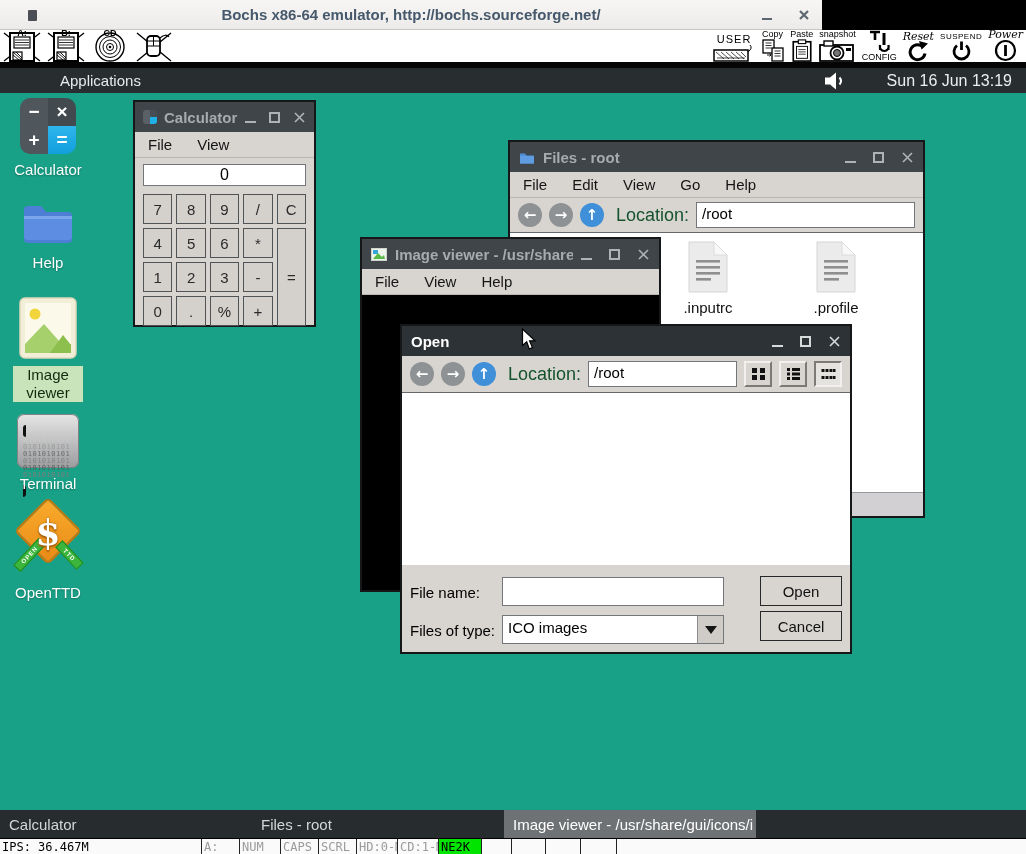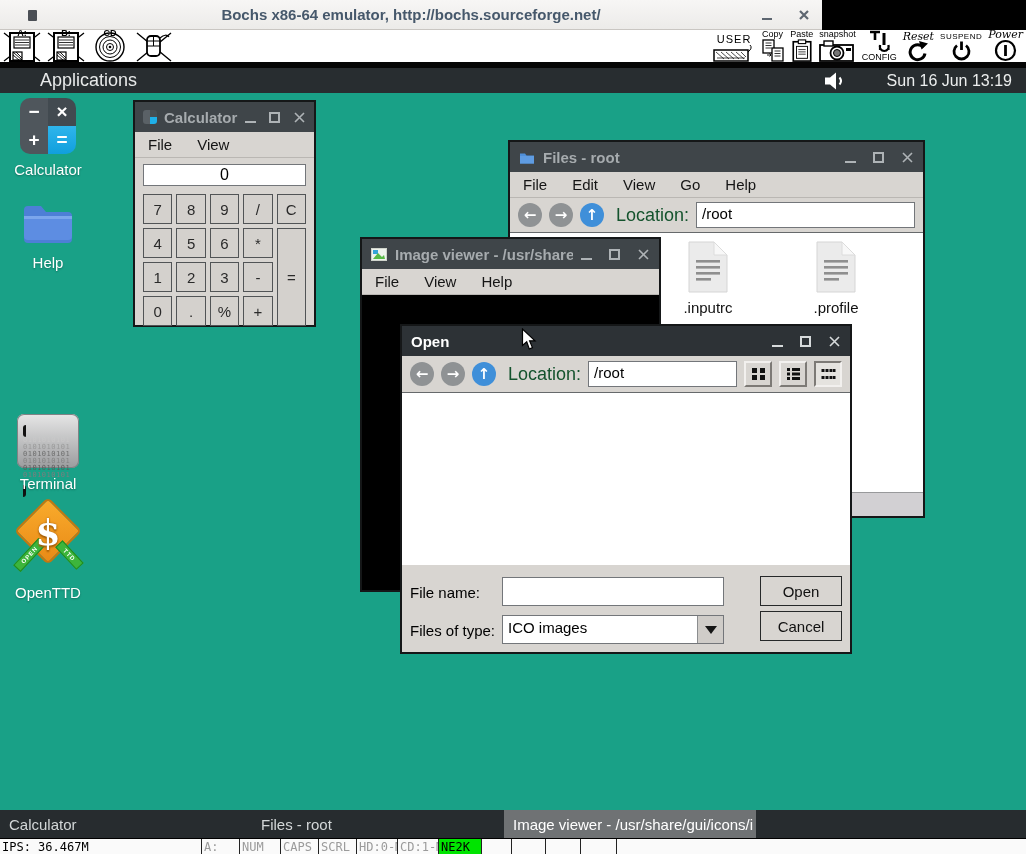--- a/index.html
+++ b/index.html
@@ -26,21 +26,21 @@
   .bt-rlabel.caps{font-size:8px;letter-spacing:.5px}
   .bstatusbar{left:0;top:838px;width:1026px;height:16px;background:#fafafa;border-top:1px solid #000;display:flex;font-family:"DejaVu Sans Mono",monospace;font-size:12px;align-items:stretch}
   .bseg{border-right:1px solid #222;display:flex;align-items:center;padding:0 2px;color:#9b9b9b;white-space:nowrap;overflow:hidden}
   .bseg.ips{width:202px;color:#000}
   .bseg.net{background:#00e400;color:#000}
   .bseg.fill{flex:1;border-right:none}
 
   
   .guest{left:0;top:62px;width:1026px;height:776px;background:#19a187;border-top:6px solid #050505}
   .appsbar{left:0;top:0;width:1026px;height:25px;background:#282d30;display:flex;align-items:center;color:#e8eaea}
-  .apps-label{margin-left:40px;font-size:18px}
+  .apps-label{margin-left:60px;font-size:15px}
   .panel-right{position:absolute;right:0;top:0;height:25px;display:flex;align-items:center;gap:40px;padding-right:14px}
   .clock{font-size:16px;color:#eceeee}
   .desktop{left:0;top:25px;width:1026px;height:717px;background:#19a187;overflow:hidden}
   .taskbar{left:0;top:742px;width:1026px;height:28px;background:#272c2f;display:flex}
   .task{width:252px;padding:0 9px;display:flex;align-items:center;color:#d3d7d8;font-size:15px;white-space:nowrap;overflow:hidden}
   .task.active{background:#6f7274;color:#fff}
 
   
   .dicon{width:96px;display:flex;flex-direction:column;align-items:center;gap:7px}
   .dlabel{color:#fff;font-size:15px;text-align:center;line-height:18px;text-shadow:0 1px 2px rgba(0,0,0,.3)}
@@ -256,20 +256,31 @@
 
       <div class="abs dicon" style="left:0;top:108px">
         <svg width="54" height="46" viewBox="0 0 54 46">
             <path d="M3 9 q0-4 4-4 h13 l5 6 h22 q4 0 4 4 v23 q0 4-4 4 H7 q-4 0-4-4 z" fill="#4d7fd6"></path>
             <path d="M3 15 h48 v20 q0 4-4 4 H7 q-4 0-4-4 z" fill="#5d8de2"></path>
             <rect x="3" y="15" width="48" height="3" fill="#7ba6ec"></rect>
           </svg>
         <span class="dlabel">Help</span>
       </div>
 
+      <div class="abs dicon" style="left:0;top:204px">
+        <svg width="58" height="62" viewBox="0 0 58 62">
+            <rect x="1" y="1" width="56" height="60" rx="5" fill="#f2eed8" stroke="#ddd8bc" stroke-width="1.5"></rect>
+            <rect x="6" y="6" width="46" height="50" fill="#fbf9ea"></rect>
+            <circle cx="16" cy="17" r="5.5" fill="#f2d43c"></circle>
+            <rect x="6" y="47" width="46" height="9" fill="#9bc75e"></rect>
+            <path d="M6 56 V47 L25 27 L40 44 L40 56 Z" fill="#a6d06b"></path>
+            <path d="M31 56 L44 38 L52 48 V56 Z" fill="#8cbf4e"></path>
+          </svg>
+        <span class="dlabel selected">Image viewer</span>
+      </div>
 
       <div class="abs dicon" style="left:0;top:321px">
         <span class="termicon">
           <span class="termscreen">
             <div class="tr1">0101010101</div>
             <div class="tr2">0101010101</div>
             <div class="tr3">0101010101</div>
             <div class="tr4">0101010101</div>
             <div class="tr5">0101010101</div>
             <div class="tr6">0101010101</div>

